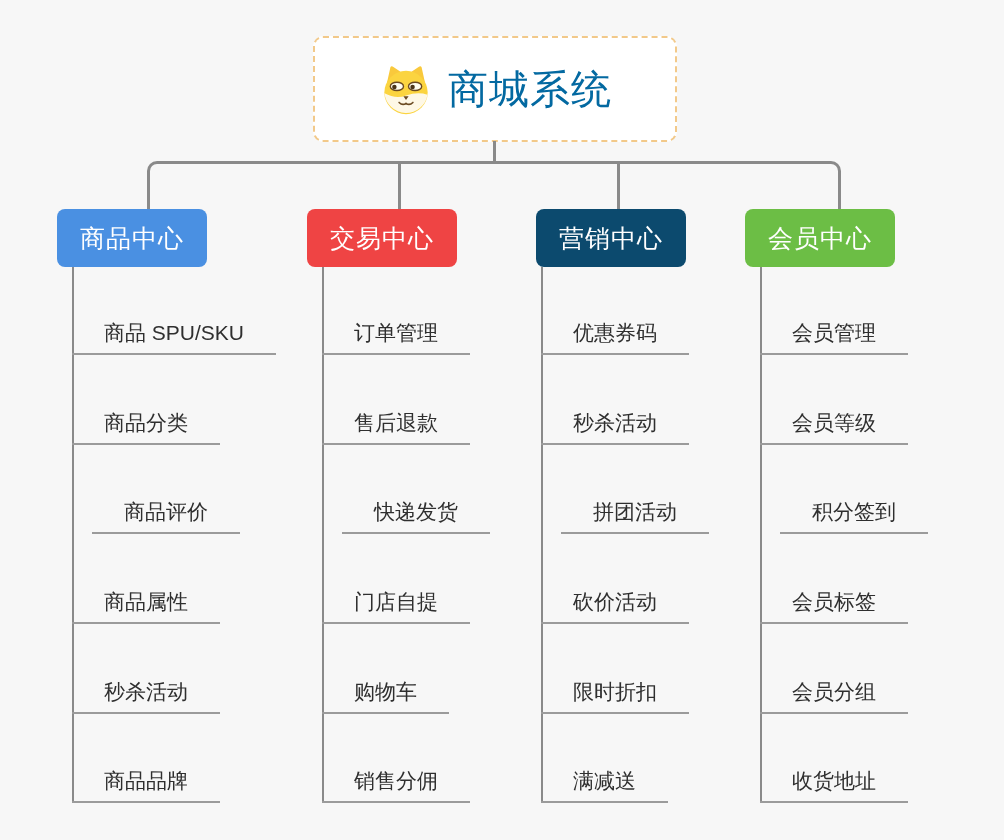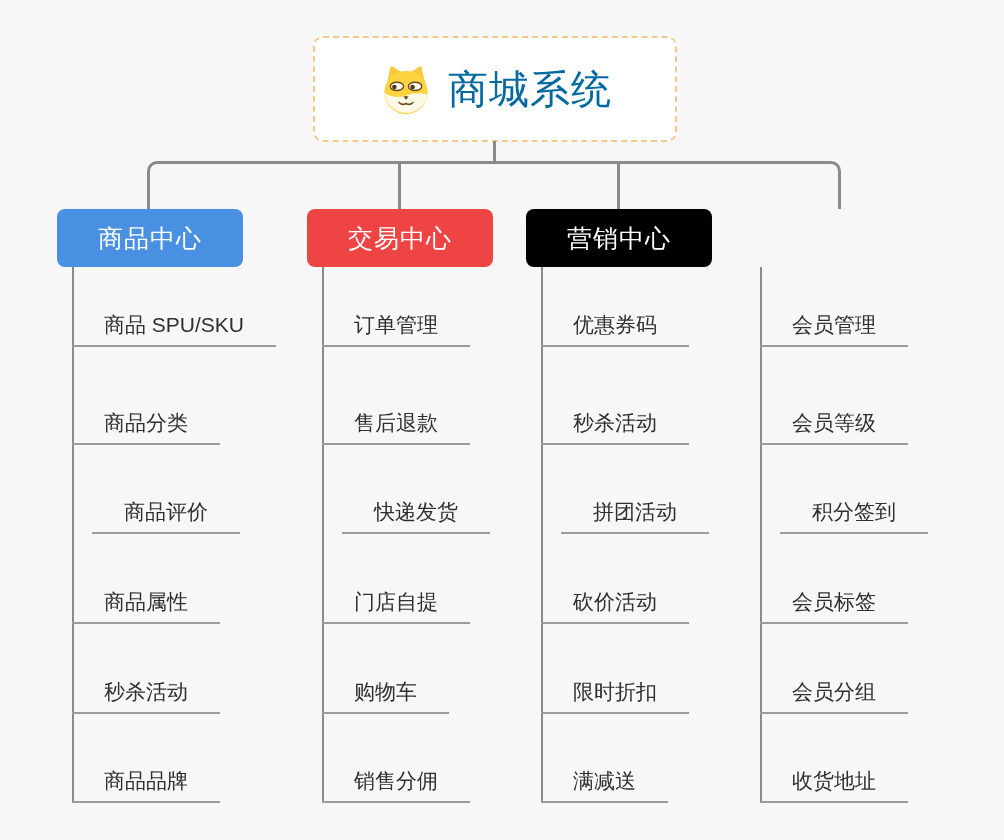--- a/index.html
+++ b/index.html
@@ -35,21 +35,21 @@
     border-right: 3px solid #8a8a8a;
     border-radius: 10px 10px 0 0;
     box-sizing: border-box;
   }
   .drop-2 { left: 398px; top: 164px; width: 3px; height: 45px; }
   .drop-3 { left: 617px; top: 164px; width: 3px; height: 45px; }
 
   
   .branch-box {
     position: absolute; top: 209px;
-    width: 186px; height: 58px;
+    width: 150px; height: 58px;
     border-radius: 8px;
     display: flex; align-items: center; justify-content: center;
     color: #ffffff; font-size: 25px; letter-spacing: 1px;
   }
   .branch-box.b0 { left: 57px; }
   .branch-box.b1 { left: 307px; }
   .branch-box.b2 { left: 526px; }
   .branch-box.b3 { left: 745px; }
 
   
@@ -59,21 +59,21 @@
   .col.c2 { left: 541px; }
   .col.c3 { left: 760px; }
   .trunk { position: absolute; left: 0; top: 267px; width: 2px; height: 536px; background: #8a8a8a; }
   .leaf {
     position: absolute; left: 0;
     padding: 0 32px 7px 32px;
     border-bottom: 2px solid #9b9b9b;
     font-size: 21px; line-height: 26px;
     color: #2f2f2f; white-space: nowrap;
   }
-  .leaf.r0 { top: 312px; }
+  .leaf.r0 { top: 320px; }
   .leaf.r1 { top: 410px; }
   .leaf.r2 { top: 499px; margin-left: 20px; }
   .leaf.r3 { top: 589px; }
   .leaf.r4 { top: 679px; }
   .leaf.r5 { top: 768px; }
 </style>
 </head>
 <body>
 
 <div class="canvas">
@@ -96,21 +96,22 @@
     <span class="root-title" style="color: #0369a1;">商城系统</span>
   </div>
 
   <div class="line root-stem"></div>
   <div class="bus"></div>
   <div class="line drop-2"></div>
   <div class="line drop-3"></div>
 
   <div class="branch-box b0" style="background: rgb(74, 144, 226);">商品中心</div>
   <div class="branch-box b1" style="background: #ef4444;">交易中心</div>
-  <div class="branch-box b2" style="background: #000000;">营销中心</div>
+  <div class="branch-box b2" style="background: #0c4a6e; margin-left: 10px;">营销中心</div>
+  <div class="branch-box b3" style="background: rgb(108, 190, 69);">会员中心</div>
 
   <div class="col c0">
     <div class="trunk"></div>
     <div class="leaf r0">商品 SPU/SKU</div>
     <div class="leaf r1">商品分类</div>
     <div class="leaf r2">商品评价</div>
     <div class="leaf r3">商品属性</div>
     <div class="leaf r4">秒杀活动</div>
     <div class="leaf r5">商品品牌</div>
   </div>

